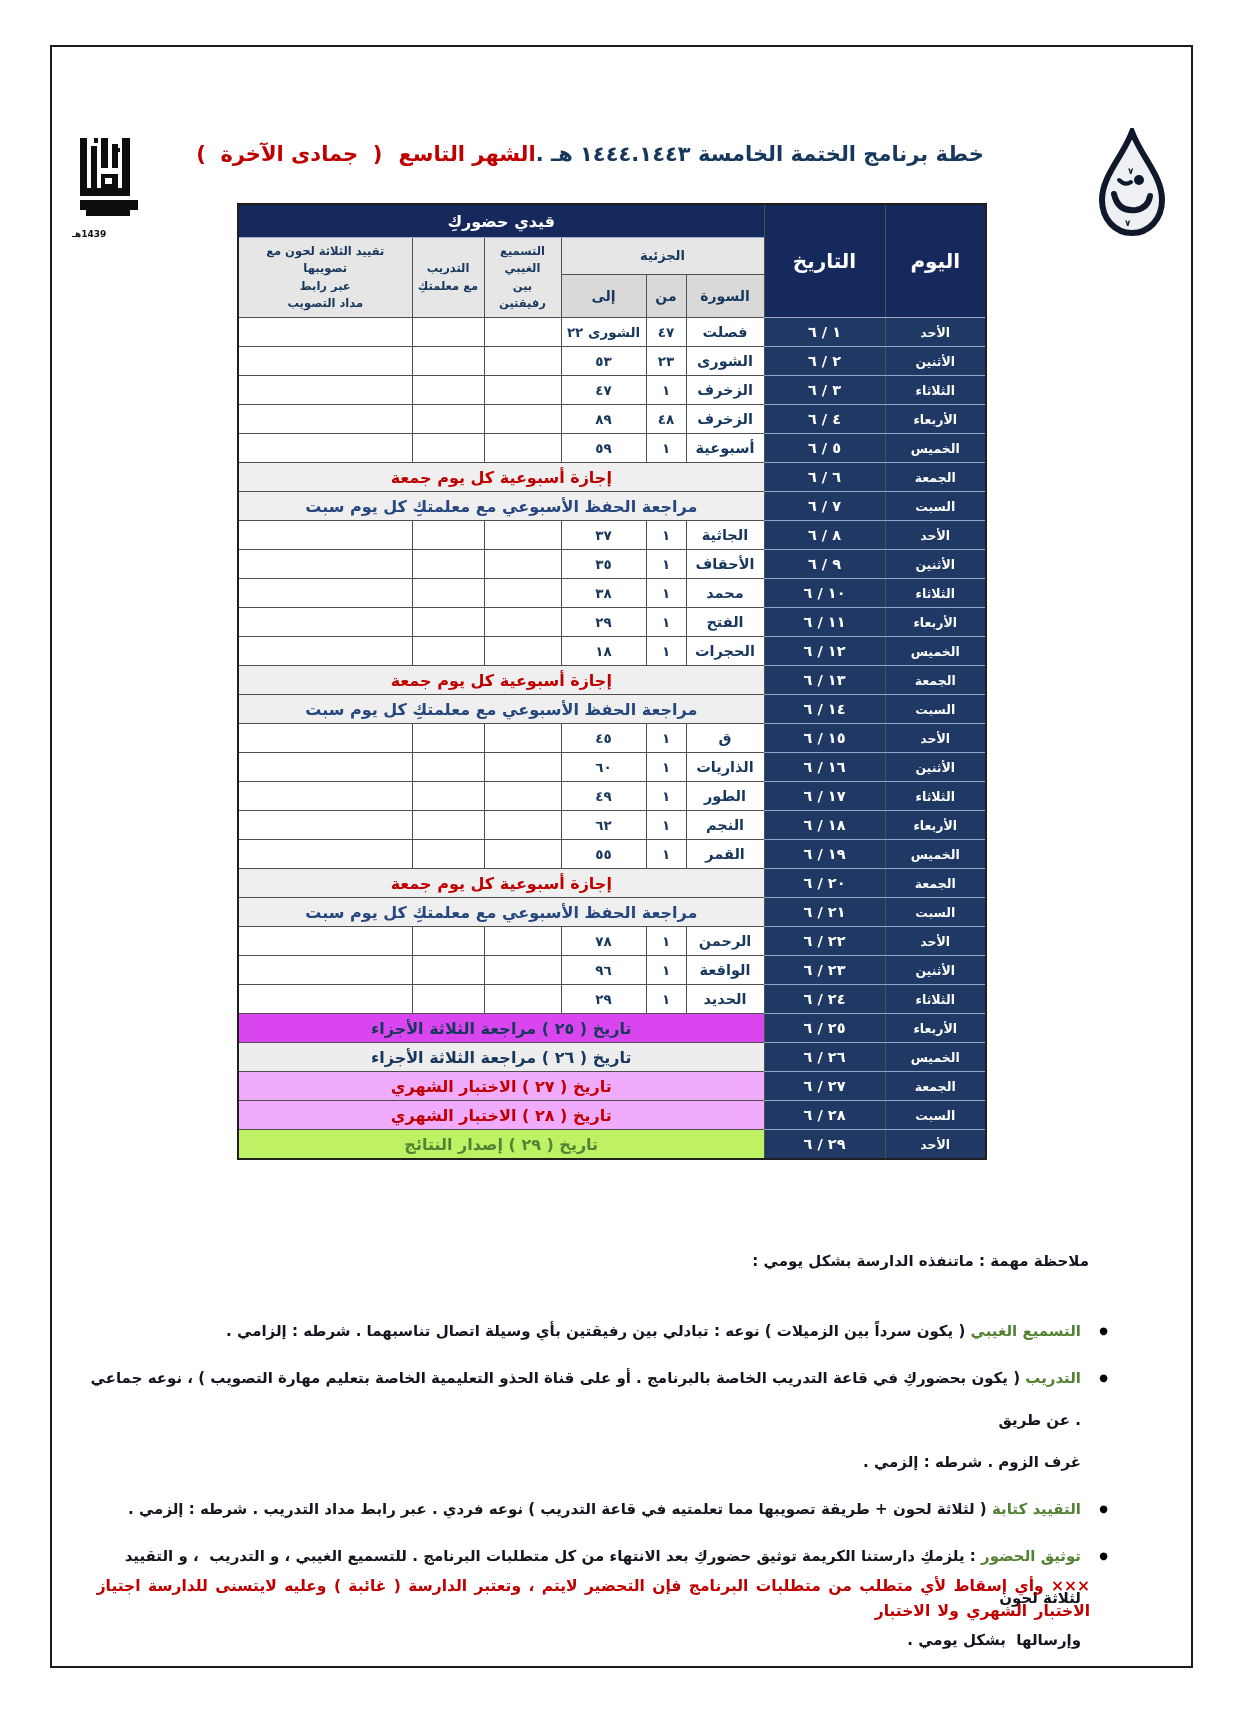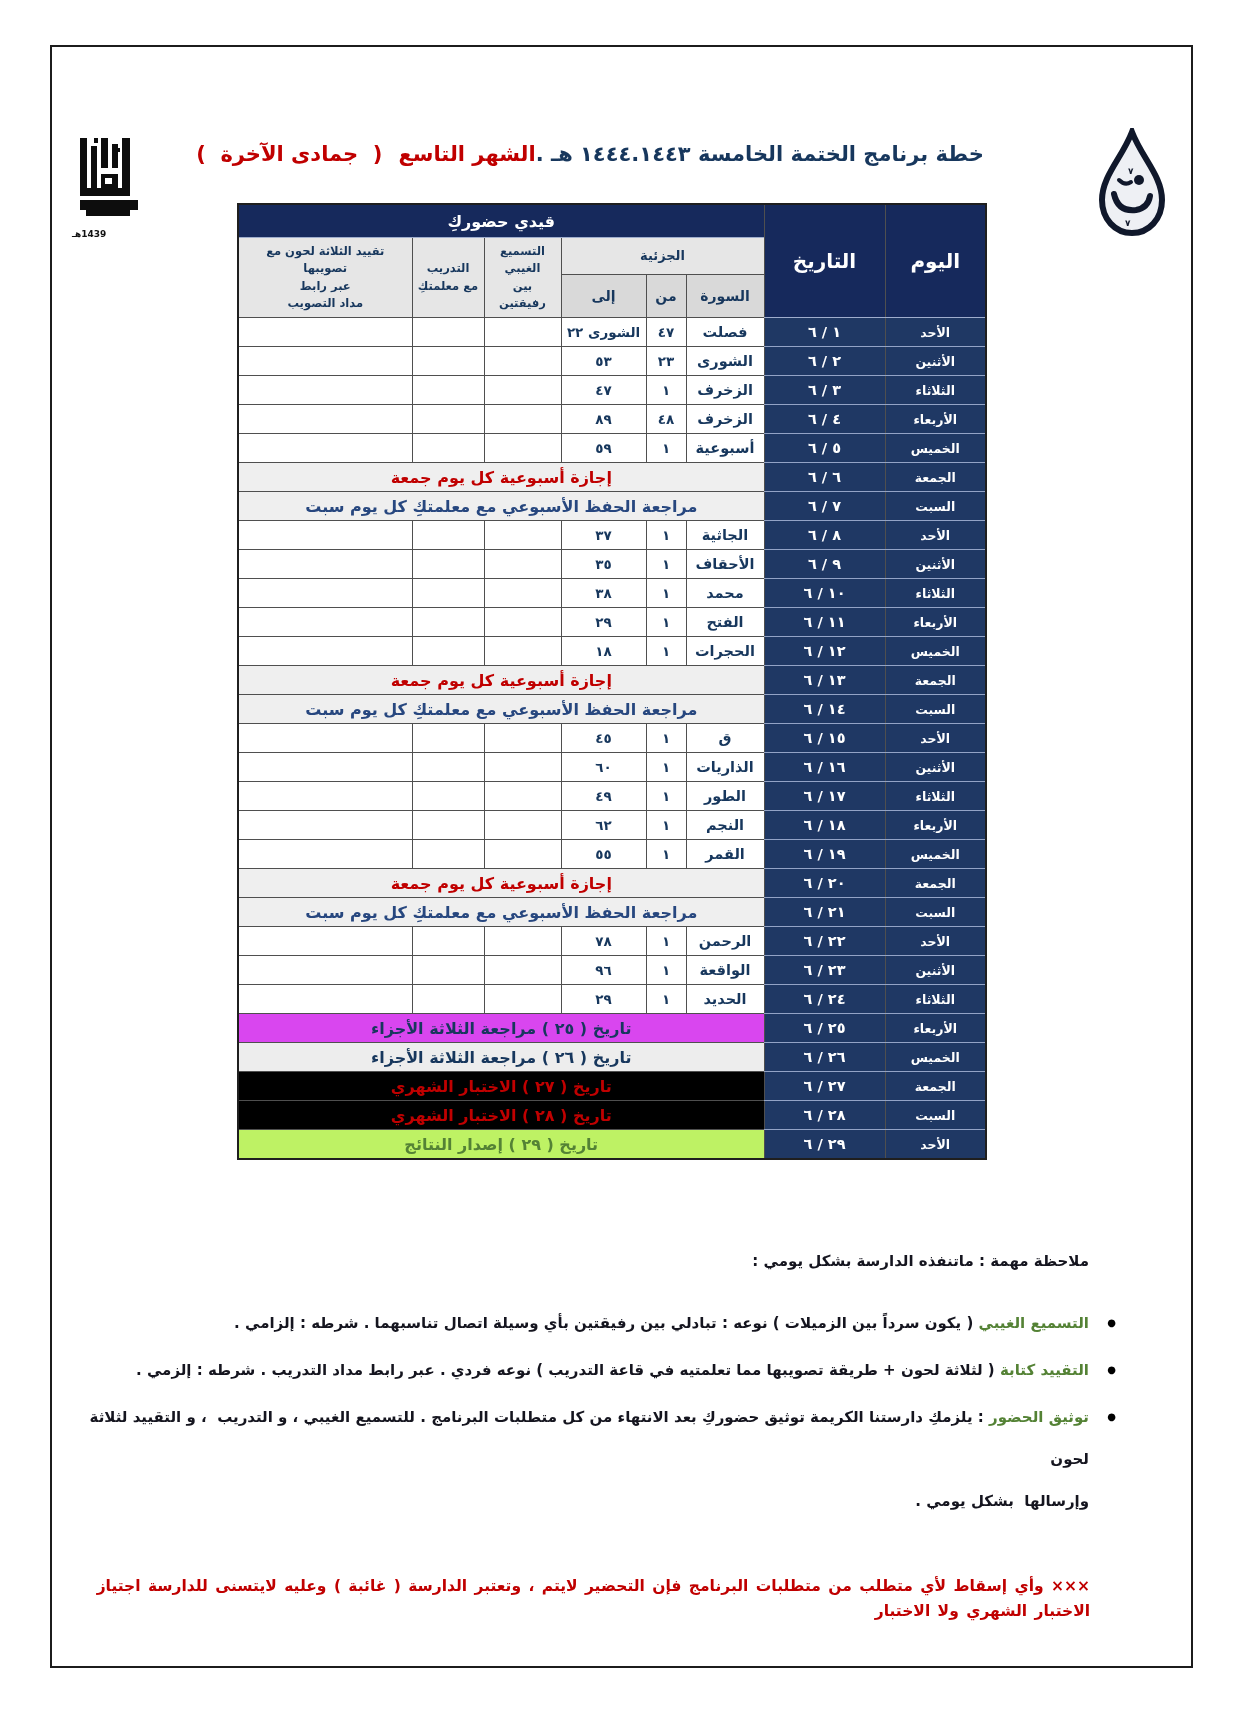--- a/index.html
+++ b/index.html
@@ -39,28 +39,28 @@
   td.date{background:var(--cellNavy);color:#fff;font-weight:bold;font-size:14.5px;
           border-color:#93a3c6 #4f4f4f;}
   td.surah{color:var(--navy);font-weight:bold;font-size:14.5px;background:#fff;}
   td.num{color:var(--navy);font-weight:bold;font-size:13.5px;background:#fff;}
   td.empty{background:#fff;}
   td.merged{font-weight:bold;font-size:16px;}
   td.friday{background:#EFEFEF;color:var(--red);}
   td.saturday{background:#EFEFEF;color:var(--satBlue);}
   td.review{background:#d946ef;color:var(--navy);}
   td.review-light{background:#EDEDED;color:var(--navy);}
-  td.exam{background:#000000;color:var(--red);margin-left:48px;}
+  td.exam{background:#f0abfc;color:var(--red);margin-left:48px;}
   td.results{background:#bef264;color:var(--green);}
 
   
   .note-h{position:absolute;top:1252px;right:152px;direction:rtl;text-align:center;
           font-size:15px;font-weight:bold;color:#15151f;}
   .bullets{position:absolute;top:1302px;right:152px;left:80px;direction:rtl;}
-  .bullets ul{list-style:none;margin:0;padding:0;}
+  .bullets ul{list-style:none;margin:8px;padding:0;}
   .bullets li{position:relative;text-align:right;font-size:15px;font-weight:bold;
               color:#15151f;line-height:42px;margin-bottom:5px;}
   .bullets li::before{content:"\25CF";position:absolute;right:-27px;top:0;font-size:10px;
               line-height:42px;color:#000;}
   .blabel{color:var(--green);}
   .bbody{white-space:pre-wrap;}
   .warning{position:absolute;top:1574px;left:75px;right:151px;direction:rtl;
            text-align:right;font-size:15.5px;font-weight:bold;color:var(--red);
            word-spacing:2px;line-height:1.6;}
   .logo-caption{font-size:9px;font-weight:bold;color:#111;direction:rtl;text-align:left;
@@ -379,20 +379,22 @@
           <td class="merged results" colspan="6">تاريخ ( ٢٩ ) إصدار النتائج</td>
         </tr>
       </tbody>
   </table>
 
   <div class="note-h">ملاحظة مهمة : ماتنفذه الدارسة بشكل يومي :</div>
 
   <div class="bullets">
     <ul>
         <li><span class="blabel">التسميع الغيبي</span><span class="bbody"> ( يكون سرداً بين الزميلات ) نوعه : تبادلي بين رفيقتين بأي وسيلة اتصال تناسبهما . شرطه : إلزامي .</span></li>
+        <li><span class="blabel">التدريب</span><span class="bbody"> ( يكون بحضوركِ في قاعة التدريب الخاصة بالبرنامج . أو على قناة الحذو التعليمية الخاصة بتعليم مهارة التصويب ) ، نوعه جماعي . عن طريق
+غرف الزوم . شرطه : إلزمي .</span></li>
         <li><span class="blabel">التقييد كتابة</span><span class="bbody"> ( لثلاثة لحون + طريقة تصويبها مما تعلمتيه في قاعة التدريب ) نوعه فردي . عبر رابط مداد التدريب . شرطه : إلزمي .</span></li>
         <li><span class="blabel">توثيق الحضور</span><span class="bbody"> : يلزمكِ دارستنا الكريمة توثيق حضوركِ بعد الانتهاء من كل متطلبات البرنامج . للتسميع الغيبي ، و التدريب  ، و التقييد لثلاثة لحون
 وإرسالها  بشكل يومي .</span></li>
       </ul>
   </div>
 
   <div class="warning">××× وأي إسقاط لأي متطلب من متطلبات البرنامج فإن التحضير لايتم ، وتعتبر الدارسة ( غائبة ) وعليه لايتسنى للدارسة اجتياز الاختبار الشهري ولا الاختبار</div>
 
 </div>
 

